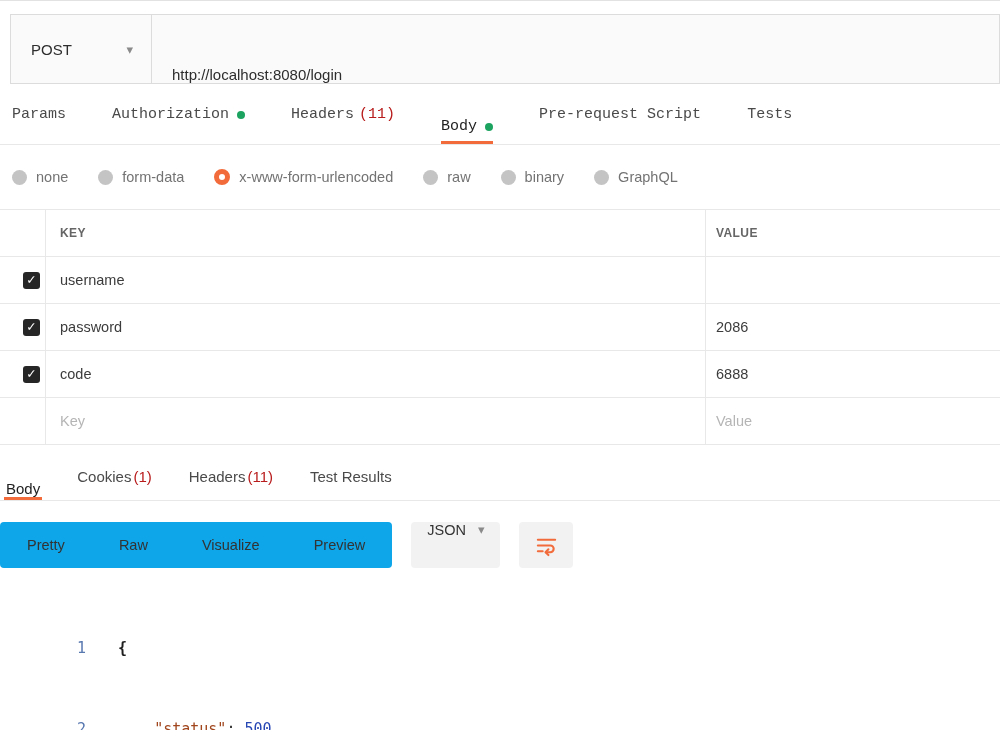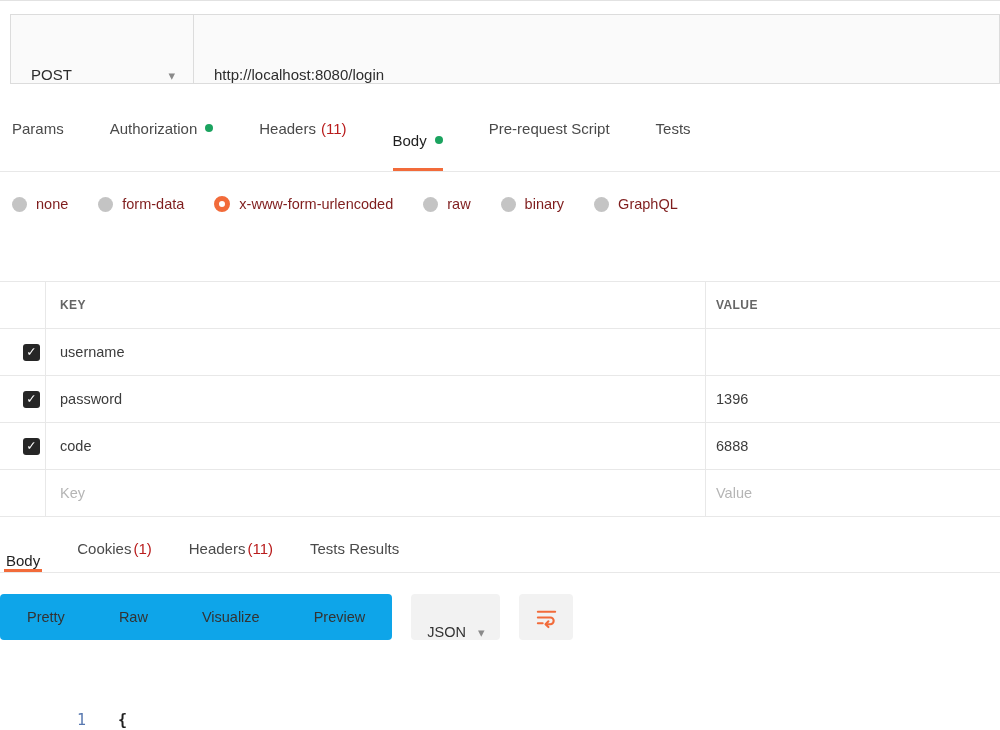--- a/index.html
+++ b/index.html
@@ -7,68 +7,68 @@
   body {
     width:1000px; height:730px; overflow:hidden;
     background:#fff; color:#3c3c3c;
     font-family:"Liberation Sans","DejaVu Sans",sans-serif;
     border-top:1px solid #e2e2e2;
   }
 
   
   .url-row { display:flex; padding:13px 0 0 10px; height:84px; }
   .method {
-    width:184px; height:70px; border:1px solid #dcdcdc; background:#fafafa;
-    display:flex; align-items:flex-end; justify-content:space-between;
+    width:142px; height:70px; border:1px solid #dcdcdc; background:#fafafa;
+    display:flex; align-items:center; justify-content:space-between;
     padding:0 18px 0 20px; font-size:15px; font-weight:500; color:#2d2d2d;
   }
   .caret { color:#8a8a8a; font-size:13px; }
   .url {
     flex:1; height:70px; border:1px solid #dcdcdc; border-left:none; background:#fafafa;
     display:flex; align-items:flex-end; padding-left:20px; font-size:15px; color:#2d2d2d;
   }
 
   
-  .req-tabs { display:flex; align-items:stretch; gap:46px; padding-left:12px; height:87px; border-bottom:1px solid #e8e8e8; }
+  .req-tabs { display:flex; align-items:stretch; gap:46px; padding-left:12px; height:60px; border-bottom:1px solid #e8e8e8;font-family:Liberation Mono, monospace; }
   .tab {
     display:flex; align-items:center; gap:8px; font-size:15px; color:#4a4a4a;
     border-bottom:3px solid transparent; padding-top:3px; white-space:nowrap;
   }
   .tab.active { color:#1f1f1f; border-bottom-color:#f26b3a;margin-top:24px; }
   .dot { width:8px; height:8px; border-radius:50%; background:#1ba35f; }
   .count { color:#b91c1c; margin-left:-3px; }
 
   
   .modes { display:flex; align-items:center; gap:30px; padding-left:12px; height:64px; }
-  .mode { display:flex; align-items:center; gap:9px; font-size:14.5px; color:#7f1d1d; }
+  .mode { display:flex; align-items:center; gap:9px; font-size:14.5px; color:#737373; }
   .radio { width:15px; height:15px; border-radius:50%; background:#c4c4c4; flex:none; }
   .radio.selected { width:16px; height:16px; background:#fff; border:5px solid #f26b3a; }
 
   
-  .kv-table { border-top:1px solid #e8e8e8;margin-top:45px; }
+  .kv-table { border-top:1px solid #e8e8e8; }
   .kv-row { display:flex; height:47px; border-bottom:1px solid #e8e8e8; font-size:14.5px; }
   .cell-check { width:46px; border-right:1px solid #e8e8e8; display:flex; align-items:center; padding-left:23px; flex:none; }
   .cell-key { width:660px; border-right:1px solid #e8e8e8; display:flex; align-items:center; padding-left:14px; flex:none; }
   .cell-value { flex:1; display:flex; align-items:center; padding-left:10px; }
   .kv-header { font-size:12px; font-weight:700; letter-spacing:.4px; color:#666; }
   .checkbox {
     width:17px; height:17px; background:#262626; border-radius:3px; color:#fff;
     font-size:12.5px; line-height:17px; text-align:center; font-weight:700;
   }
   .placeholder { color:#b5b5b5; }
 
   
   .resp-tabs { display:flex; align-items:stretch; gap:33px; padding-left:4px; height:48px; border-bottom:1px solid #e8e8e8; margin-top:8px; }
   .resp-tabs .tab { padding:3px 2px 0; gap:5px; }
 
   
   .toolbar { display:flex; align-items:center; gap:19px; margin-top:21px; }
   .view-group { display:flex; align-items:center; background:#0ea5e9; border-radius:4px; height:46px; }
   .view-item { padding:0 27px; height:100%; display:flex; align-items:center; font-size:14.5px; color:#333; }
-  .format-select { background:#f2f2f2; border-radius:4px; height:46px; display:flex; align-items:flex-end; gap:12px; padding:0 16px; font-size:14.5px; color:#333; }
+  .format-select { background:#f2f2f2; border-radius:4px; height:46px; display:flex; align-items:flex-start; gap:12px; padding:0 16px; font-size:14.5px; color:#333; }
   .wrap-btn { background:#f2f2f2; border-radius:4px; height:46px; width:54px; display:flex; align-items:center; justify-content:center; }
 
   
   .code-area { padding-top:13px; font-family:"DejaVu Sans Mono","Liberation Mono",monospace; font-size:15px; line-height:27px; white-space:pre; }
   .code-line { display:flex; }
   .ln { width:86px; text-align:right; color:#5878b0; flex:none; }
   .lc { padding-left:32px; color:#2d2d2d; }
   .tok-key { color:#a0451c; }
   .tok-val { color:#2646b4; }
   .brace { font-weight:700; color:#1f1f1f; }
@@ -149,21 +149,21 @@
       <span class="checkbox">✓</span>
     </div>
     <div class="cell-key">username</div>
   </div>
 
   <div class="kv-row">
     <div class="cell-check">
       <span class="checkbox">✓</span>
     </div>
     <div class="cell-key">password</div>
-    <div class="cell-value">1396</div>
+    <div class="cell-value">2086</div>
   </div>
 
   <div class="kv-row">
     <div class="cell-check">
       <span class="checkbox">✓</span>
     </div>
     <div class="cell-key">code</div>
     <div class="cell-value">6888</div>
   </div>
 
@@ -180,21 +180,21 @@
   </div>
   <div class="tab">
     <span>Cookies</span>
     <span class="count">(1)</span>
   </div>
   <div class="tab">
     <span>Headers</span>
     <span class="count">(11)</span>
   </div>
   <div class="tab">
-    <span>Tests Results</span>
+    <span>Test Results</span>
   </div>
 </div>
 
 <div class="toolbar">
   <div class="view-group">
     <div class="view-item">Pretty</div>
     <div class="view-item">Raw</div>
     <div class="view-item">Visualize</div>
     <div class="view-item">Preview</div>
   </div>

